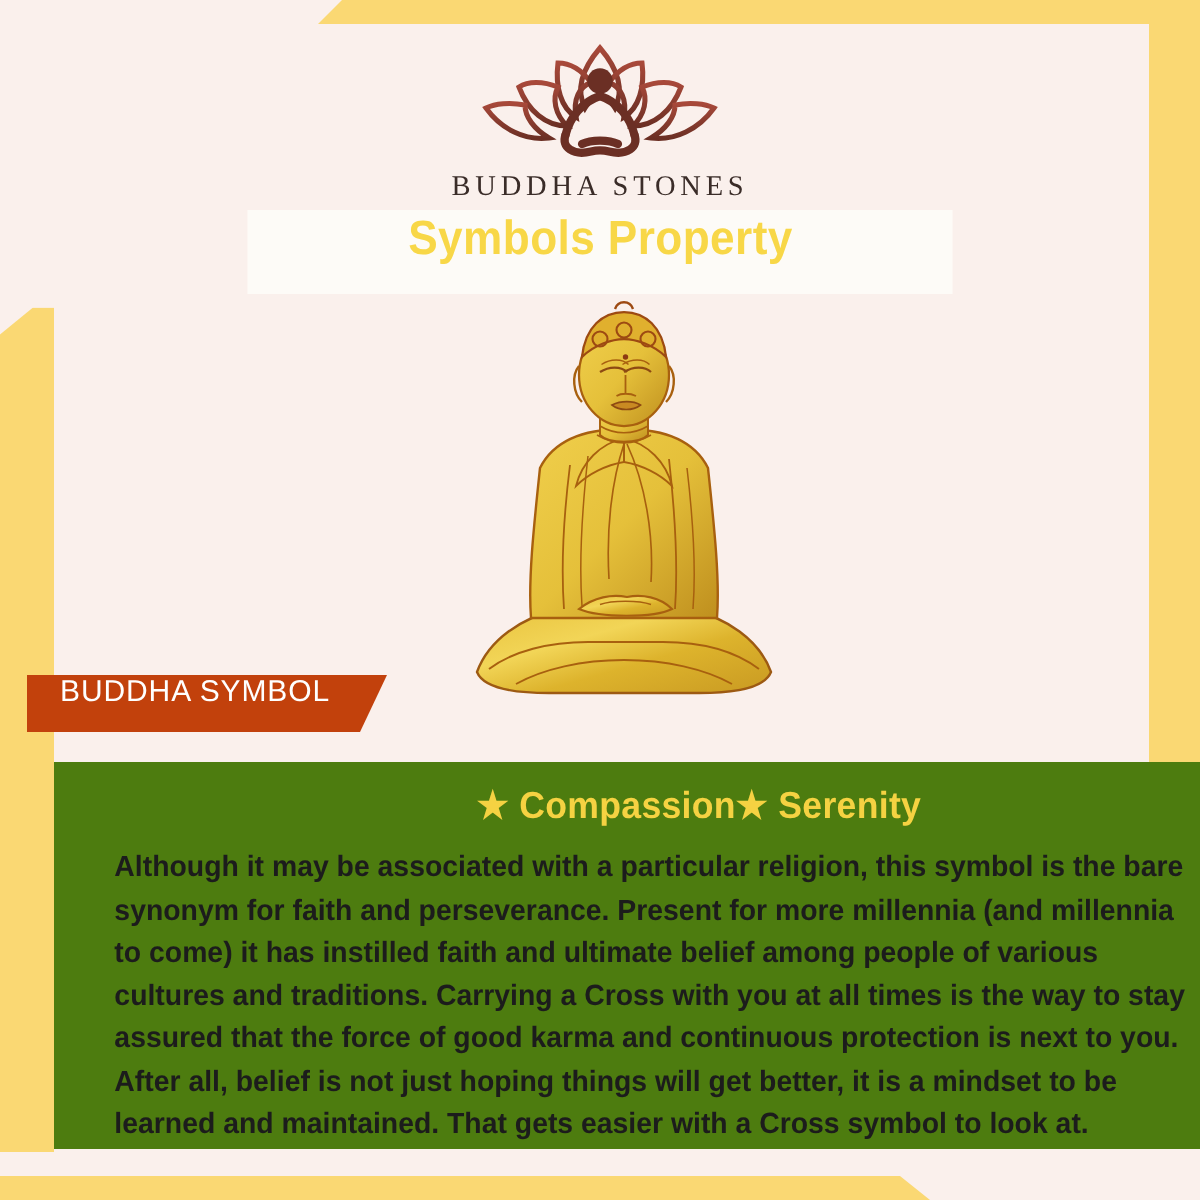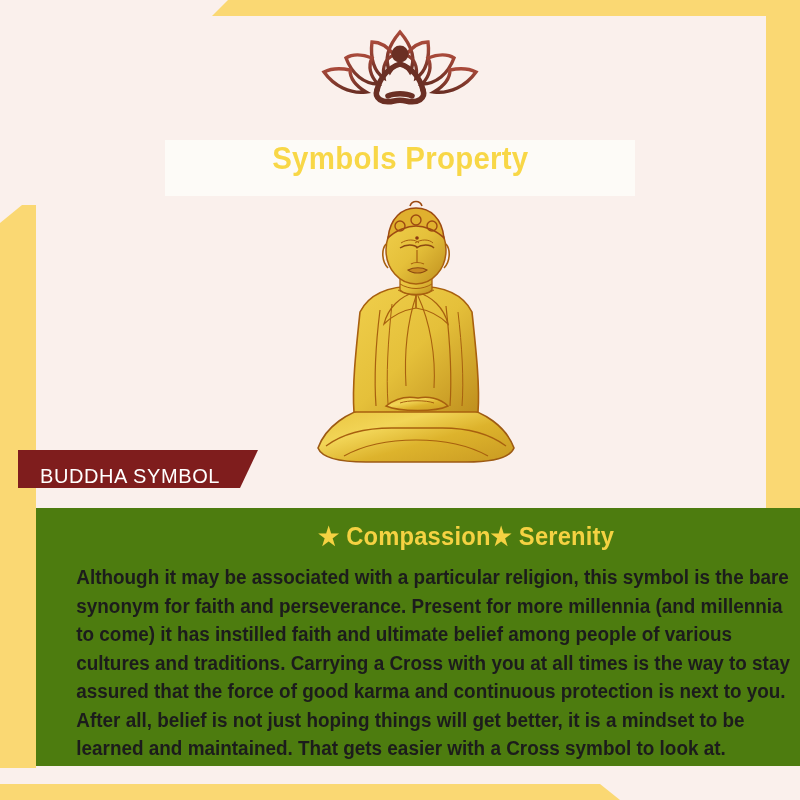--- a/index.html
+++ b/index.html
@@ -112,24 +112,24 @@
   }
   .statue-svg { display: block; }
 
   
   .ribbon {
     position: absolute;
     top: 450px;
     left: 18px;
     height: 38px;
     width: 240px;
-    background: #7f1d1d;
+    background: #c2410c;
     clip-path: polygon(0 0, 240px 0, 222px 38px, 0 38px);
     display: flex;
-    align-items: flex-end;
+    align-items: flex-start;
   }
   .ribbon-label {
     margin-left: 22px;
     font-size: 20px;
     color: #ffffff;
     letter-spacing: 0.6px;
     white-space: nowrap;
   }
 
   
@@ -197,20 +197,21 @@
       <g fill="#6b2f24">
         <circle cx="90" cy="32" r="8.5"></circle>
       </g>
       <g fill="none" stroke="#6b2f24" stroke-width="5.5" stroke-linecap="round">
         <path d="M90 42 C 78 46, 70 56, 67 68"></path>
         <path d="M90 42 C 102 46, 110 56, 113 68"></path>
         <path d="M67 68 C 64 76, 72 82, 84 79 C 88 78, 92 78, 96 79 C 108 82, 116 76, 113 68"></path>
         <path d="M78 74 C 84 71, 96 71, 102 74"></path>
       </g>
     </svg>
+    <span class="logo-wordmark">BUDDHA STONES</span>
   </div>
 
   <div class="title-banner">
     <span class="title-text">Symbols Property</span>
   </div>
 
   <div class="statue-wrap">
     <svg class="statue-svg" width="240" height="290" viewBox="0 0 240 290">
       <defs>
         <linearGradient id="gold" x1="0" y1="0" x2="1" y2="1">

